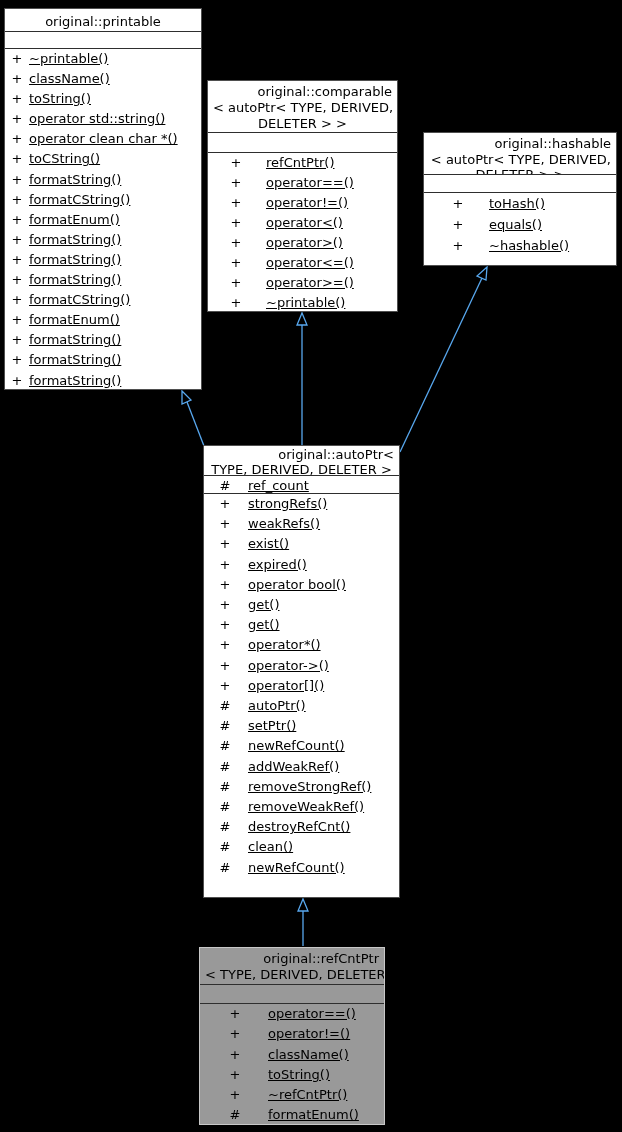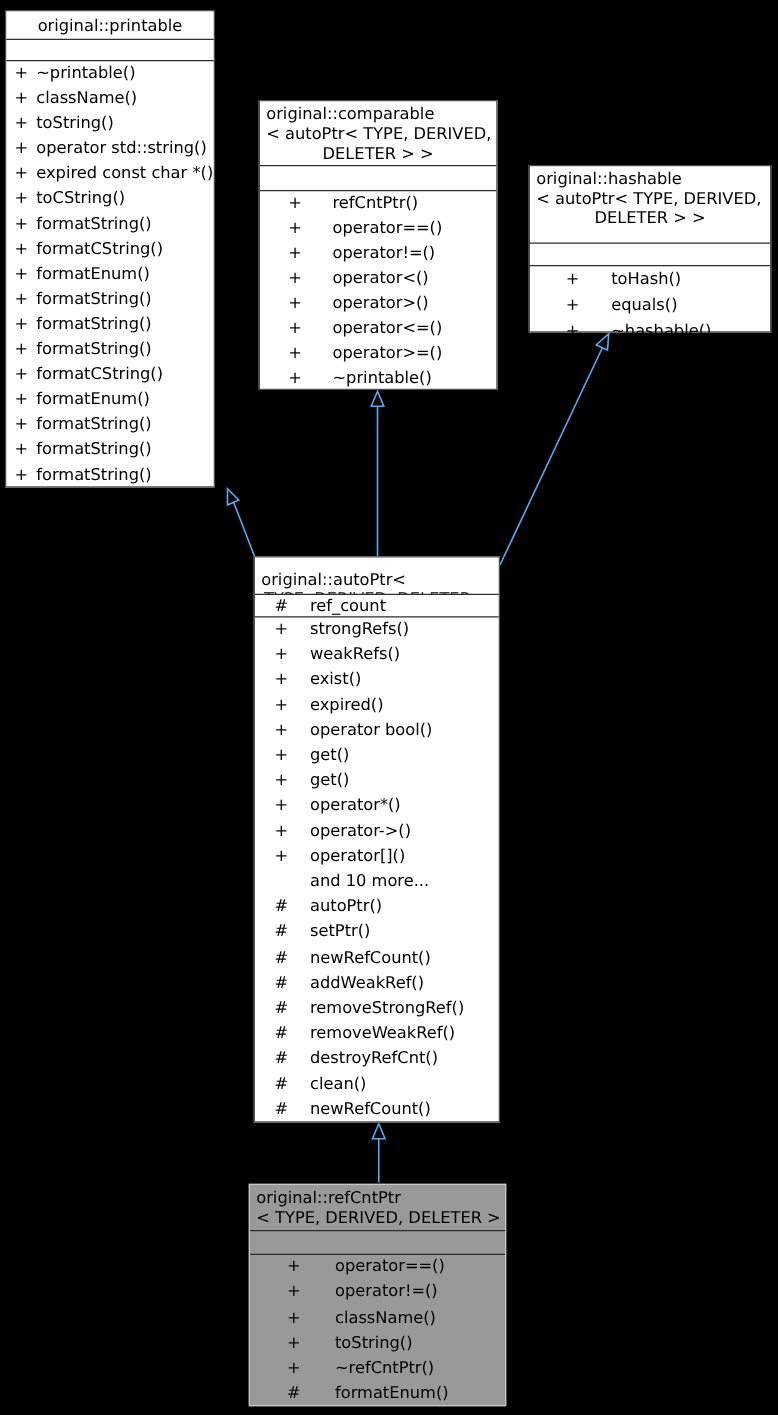--- a/index.html
+++ b/index.html
@@ -14,28 +14,28 @@
     position:absolute; box-sizing:border-box;
     background:var(--node_fill,#fff);
     border:1px solid var(--node_border,#4f4f4f);
     color:var(--text,#000); font-size:13px;
   }
   .uml-box.highlight {
     background:var(--selected_fill,#999);
     border-color:var(--selected_border,#c8c8c8);
   }
   .title { border-bottom:1px solid var(--node_separator,#2e2e2e); overflow:hidden; box-sizing:border-box; padding-top:3px; }
-  .tline { text-align:left; padding:0 5px; white-space:nowrap; }
+  .tline { text-align:right; padding:0 5px; white-space:nowrap; }
   .title .tline:last-child { text-align:center; }
   .attrs { border-bottom:1px solid var(--node_separator,#2e2e2e); overflow:hidden; box-sizing:border-box; }
   .members { overflow:hidden; }
   .mrow { display:flex; line-height:var(--lh,20px); white-space:nowrap; }
   .attrs .mrow { line-height:17px; padding-top:1px; }
   .sign { flex:none; width:20px; text-align:center; margin-left:var(--pad,10px); }
-  .mname { padding-left:var(--gap,14px); }
+  .mname { padding-left:var(--gap,14px);text-decoration:underline; }
 </style>
 </head>
 <body>
 
 <div class="canvas">
 
   <svg class="arrows" viewBox="0 0 622 1132">
     <g>
       <line x1="204" y1="446" x2="187" y2="402" class="astroke" stroke="#58a8ef" stroke-width="1.3"></line>
       <polygon points="182,391 191,400 182,404" class="ahead" stroke="#58a8ef" stroke-width="1.3" fill="#000000"></polygon>
@@ -47,21 +47,21 @@
     <g>
       <line x1="400" y1="452" x2="482" y2="278" class="astroke" stroke="#58a8ef" stroke-width="1.3"></line>
       <polygon points="487,267 486,280 477,276" class="ahead" stroke="#58a8ef" stroke-width="1.3" fill="#000000"></polygon>
     </g>
     <g>
       <line x1="303" y1="946" x2="303" y2="911" class="astroke" stroke="#58a8ef" stroke-width="1.3"></line>
       <polygon points="303,899 308,911 298,911" class="ahead" stroke="#58a8ef" stroke-width="1.3" fill="#000000"></polygon>
     </g>
   </svg>
 
-  <div class="uml-box" style="left:4px;top:8px;width:168px;height:382px;--pad:2px;--gap:2px;--lh:20.1px">
+  <div class="uml-box" style="left:4px;top:8px;width:198px;height:382px;--pad:2px;--gap:2px;--lh:20.1px">
     <div class="title" style="height:23px;line-height:19px">
         <div class="tline">original::printable</div>
       </div>
     <div class="attrs" style="height:17px"></div>
     <div class="members">
         <div class="mrow">
           <span class="sign">+</span>
           <span class="mname">~printable()</span>
         </div>
         <div class="mrow">
@@ -71,21 +71,21 @@
         <div class="mrow">
           <span class="sign">+</span>
           <span class="mname">toString()</span>
         </div>
         <div class="mrow">
           <span class="sign">+</span>
           <span class="mname">operator std::string()</span>
         </div>
         <div class="mrow">
           <span class="sign">+</span>
-          <span class="mname">expired const char *()</span>
+          <span class="mname">operator clean char *()</span>
         </div>
         <div class="mrow">
           <span class="sign">+</span>
           <span class="mname">toCString()</span>
         </div>
         <div class="mrow">
           <span class="sign">+</span>
           <span class="mname">formatString()</span>
         </div>
         <div class="mrow">
@@ -168,21 +168,21 @@
           <span class="mname">operator&gt;=()</span>
         </div>
         <div class="mrow">
           <span class="sign">+</span>
           <span class="mname">~printable()</span>
         </div>
       </div>
   </div>
 
   <div class="uml-box" style="left:423px;top:132px;width:194px;height:134px;--pad:24px;--gap:21px;--lh:21px">
-    <div class="title" style="height:62px;line-height:15.5px">
+    <div class="title" style="height:42px;line-height:15.5px">
         <div class="tline">original::hashable</div>
         <div class="tline">&lt; autoPtr&lt; TYPE, DERIVED,</div>
         <div class="tline">DELETER &gt; &gt;</div>
       </div>
     <div class="attrs" style="height:18px"></div>
     <div class="members">
         <div class="mrow">
           <span class="sign">+</span>
           <span class="mname">toHash()</span>
         </div>
@@ -191,21 +191,21 @@
           <span class="mname">equals()</span>
         </div>
         <div class="mrow">
           <span class="sign">+</span>
           <span class="mname">~hashable()</span>
         </div>
       </div>
   </div>
 
   <div class="uml-box" style="left:203px;top:445px;width:197px;height:453px;--pad:11px;--gap:13px;--lh:20.2px">
-    <div class="title" style="height:30px;line-height:14.5px;padding-top:12px">
+    <div class="title" style="height:30px;line-height:14.5px;padding-top:2px">
         <div class="tline">original::autoPtr&lt;</div>
         <div class="tline">TYPE, DERIVED, DELETER &gt;</div>
       </div>
     <div class="attrs" style="height:18px">
         <div class="mrow">
           <span class="sign">#</span>
           <span class="mname">ref_count</span>
         </div>
       </div>
     <div class="members">
@@ -243,24 +243,20 @@
         </div>
         <div class="mrow">
           <span class="sign">+</span>
           <span class="mname">operator-&gt;()</span>
         </div>
         <div class="mrow">
           <span class="sign">+</span>
           <span class="mname">operator[]()</span>
         </div>
         <div class="mrow">
-          <span class="sign"></span>
-          <span class="mname">and 10 more...</span>
-        </div>
-        <div class="mrow">
           <span class="sign">#</span>
           <span class="mname">autoPtr()</span>
         </div>
         <div class="mrow">
           <span class="sign">#</span>
           <span class="mname">setPtr()</span>
         </div>
         <div class="mrow">
           <span class="sign">#</span>
           <span class="mname">newRefCount()</span>
@@ -285,21 +281,21 @@
           <span class="sign">#</span>
           <span class="mname">clean()</span>
         </div>
         <div class="mrow">
           <span class="sign">#</span>
           <span class="mname">newRefCount()</span>
         </div>
       </div>
   </div>
 
-  <div class="uml-box highlight" style="left:199px;top:947px;width:206px;height:178px;--pad:25px;--gap:23px;--lh:20.3px">
+  <div class="uml-box highlight" style="left:199px;top:947px;width:186px;height:178px;--pad:25px;--gap:23px;--lh:20.3px">
     <div class="title" style="height:37px;line-height:16px">
         <div class="tline">original::refCntPtr</div>
         <div class="tline">&lt; TYPE, DERIVED, DELETER &gt;</div>
       </div>
     <div class="attrs" style="height:19px"></div>
     <div class="members">
         <div class="mrow">
           <span class="sign">+</span>
           <span class="mname">operator==()</span>
         </div>

